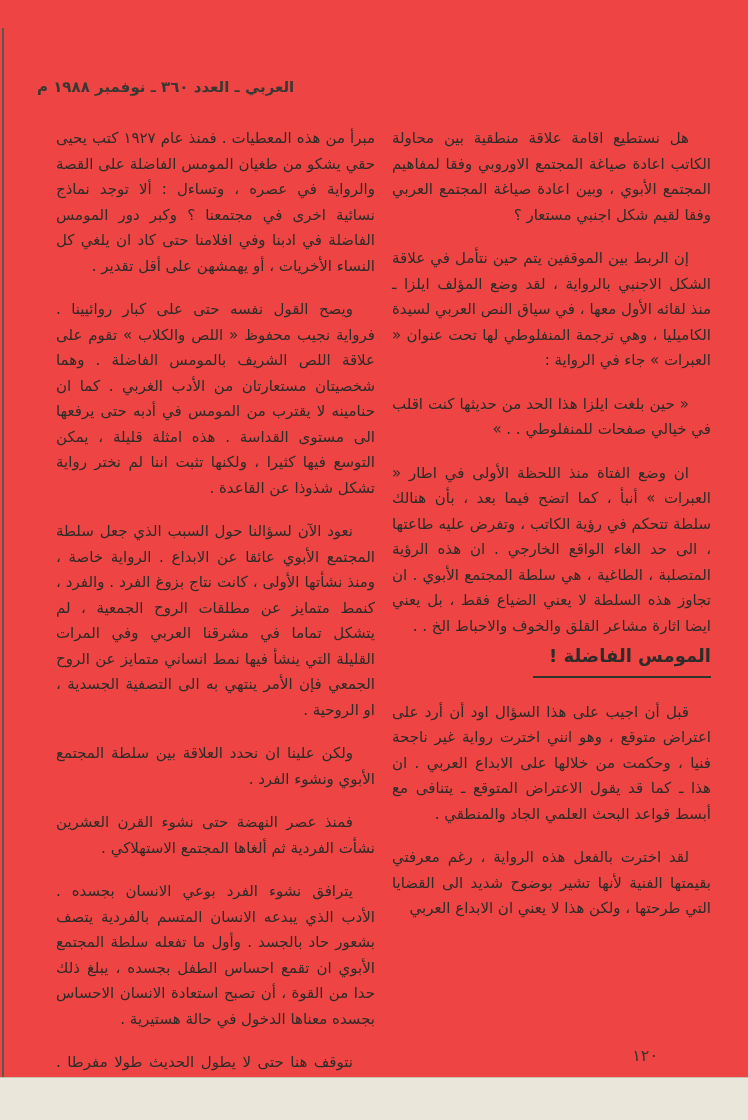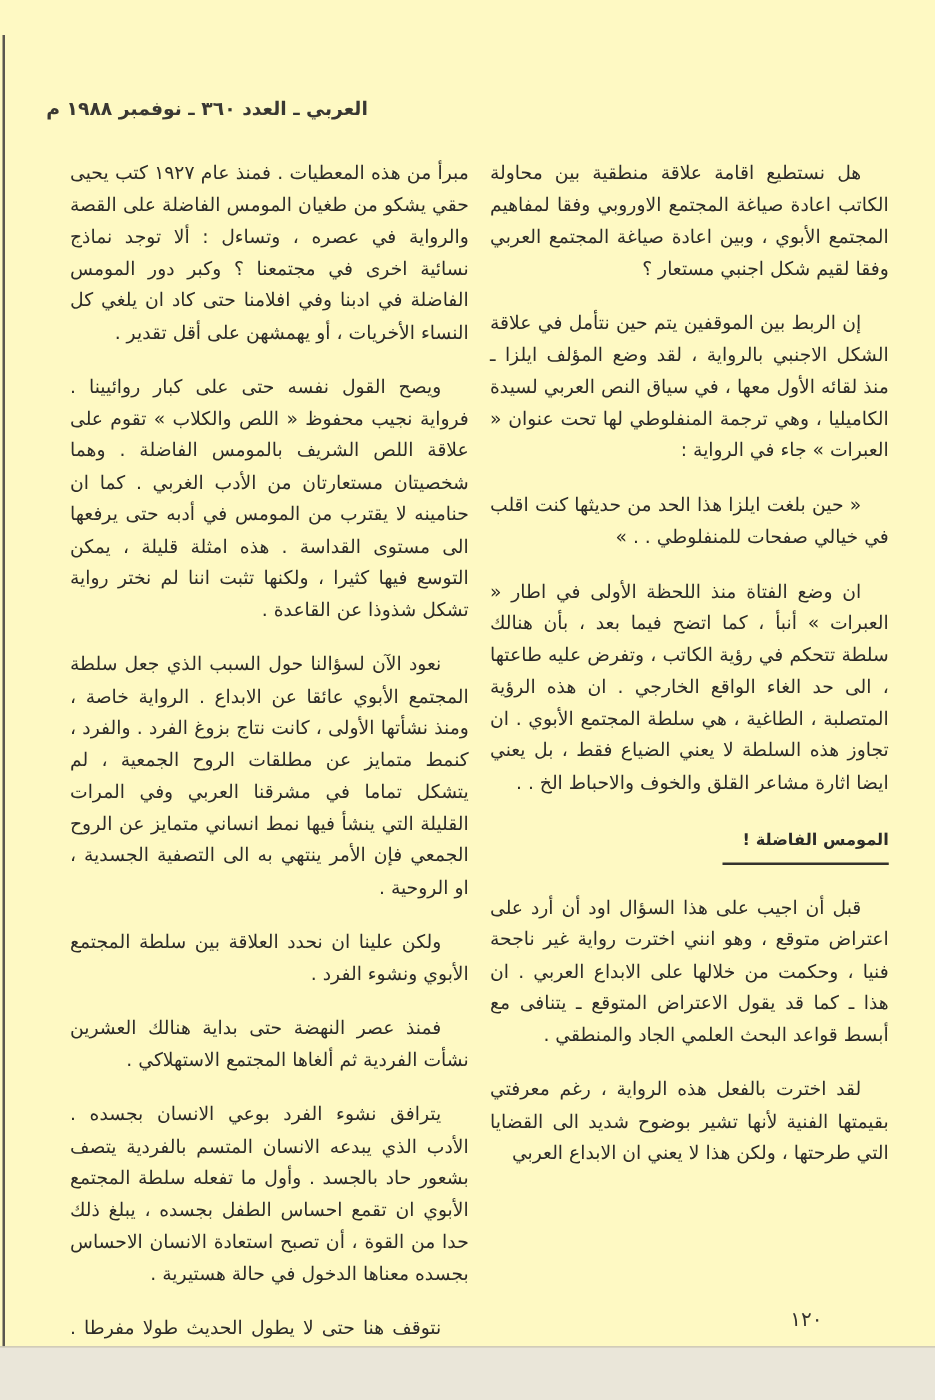--- a/index.html
+++ b/index.html
@@ -5,21 +5,21 @@
   html, body {
     margin: 0;
     padding: 0;
     background: #e9e5d8;
   }
   .page {
     position: relative;
     width: 748px;
     height: 1120px;
     margin: 0 auto;
-    background: #fef9c3;
+    background: #ef4444;
     overflow: hidden;
     font-family: "DejaVu Sans", sans-serif;
     color: #2e2c28;
     direction: rtl;
   }
   .left-rule {
     position: absolute;
     left: 2px;
     top: 28px;
     width: 2px;
@@ -62,22 +62,22 @@
     line-height: 25.5px;
     text-align: justify;
   }
   .col p {
     margin: 18px 0 3px 0;
   }
   .col p.indent {
     text-indent: 22px;
   }
   .section-heading {
-    margin: 26px 0 22px 0;
-    font-size: 13px;
+    margin: 6px 0 22px 0;
+    font-size: 18px;
     font-weight: bold;
     line-height: 1.2;
     text-align: right;
   }
   .section-heading .underlined {
     display: inline-block;
     padding-bottom: 9px;
     padding-left: 16px;
     border-bottom: 2px solid #35332e;
   }
@@ -118,21 +118,21 @@
       </h2>
       <p class="indent">قبل أن اجيب على هذا السؤال اود أن أرد على اعتراض متوقع ، وهو انني اخترت رواية غير ناجحة فنيا ، وحكمت من خلالها على الابداع العربي . ان هذا ـ كما قد يقول الاعتراض المتوقع ـ يتنافى مع أبسط قواعد البحث العلمي الجاد والمنطقي .</p>
       <p class="indent">لقد اخترت بالفعل هذه الرواية ، رغم معرفتي بقيمتها الفنية لأنها تشير بوضوح شديد الى القضايا التي طرحتها ، ولكن هذا لا يعني ان الابداع العربي</p>
     </div>
 
     <div class="col">
       <p>مبرأ من هذه المعطيات . فمنذ عام ١٩٢٧ كتب يحيى حقي يشكو من طغيان المومس الفاضلة على القصة والرواية في عصره ، وتساءل : ألا توجد نماذج نسائية اخرى في مجتمعنا ؟ وكبر دور المومس الفاضلة في ادبنا وفي افلامنا حتى كاد ان يلغي كل النساء الأخريات ، أو يهمشهن على أقل تقدير .</p>
       <p class="indent">ويصح القول نفسه حتى على كبار روائيينا . فرواية نجيب محفوظ « اللص والكلاب » تقوم على علاقة اللص الشريف بالمومس الفاضلة . وهما شخصيتان مستعارتان من الأدب الغربي . كما ان حنامينه لا يقترب من المومس في أدبه حتى يرفعها الى مستوى القداسة . هذه امثلة قليلة ، يمكن التوسع فيها كثيرا ، ولكنها تثبت اننا لم نختر رواية تشكل شذوذا عن القاعدة .</p>
       <p class="indent">نعود الآن لسؤالنا حول السبب الذي جعل سلطة المجتمع الأبوي عائقا عن الابداع . الرواية خاصة ، ومنذ نشأتها الأولى ، كانت نتاج بزوغ الفرد . والفرد ، كنمط متمايز عن مطلقات الروح الجمعية ، لم يتشكل تماما في مشرقنا العربي وفي المرات القليلة التي ينشأ فيها نمط انساني متمايز عن الروح الجمعي فإن الأمر ينتهي به الى التصفية الجسدية ، او الروحية .</p>
       <p class="indent">ولكن علينا ان نحدد العلاقة بين سلطة المجتمع الأبوي ونشوء الفرد .</p>
-      <p class="indent">فمنذ عصر النهضة حتى بداية هنالك العشرين نشأت الفردية ثم ألغاها المجتمع الاستهلاكي .</p>
+      <p class="indent">فمنذ عصر النهضة حتى نشوء القرن العشرين نشأت الفردية ثم ألغاها المجتمع الاستهلاكي .</p>
       <p class="indent">يترافق نشوء الفرد بوعي الانسان بجسده . الأدب الذي يبدعه الانسان المتسم بالفردية يتصف بشعور حاد بالجسد . وأول ما تفعله سلطة المجتمع الأبوي ان تقمع احساس الطفل بجسده ، يبلغ ذلك حدا من القوة ، أن تصبح استعادة الانسان الاحساس بجسده معناها الدخول في حالة هستيرية .</p>
       <p class="indent">
         <span>نتوقف هنا حتى لا يطول الحديث طولا مفرطا . ويكفينا هنا أن نقرر أن سلطة المجتمع الأبوي هي التي تقمع قدرة العقل العربي ، والأديب العربي على الابداع .</span>
         <span class="end-mark">□</span>
       </p>
     </div>
 
   </div>
 
   <div class="page-number">١٢٠</div>

